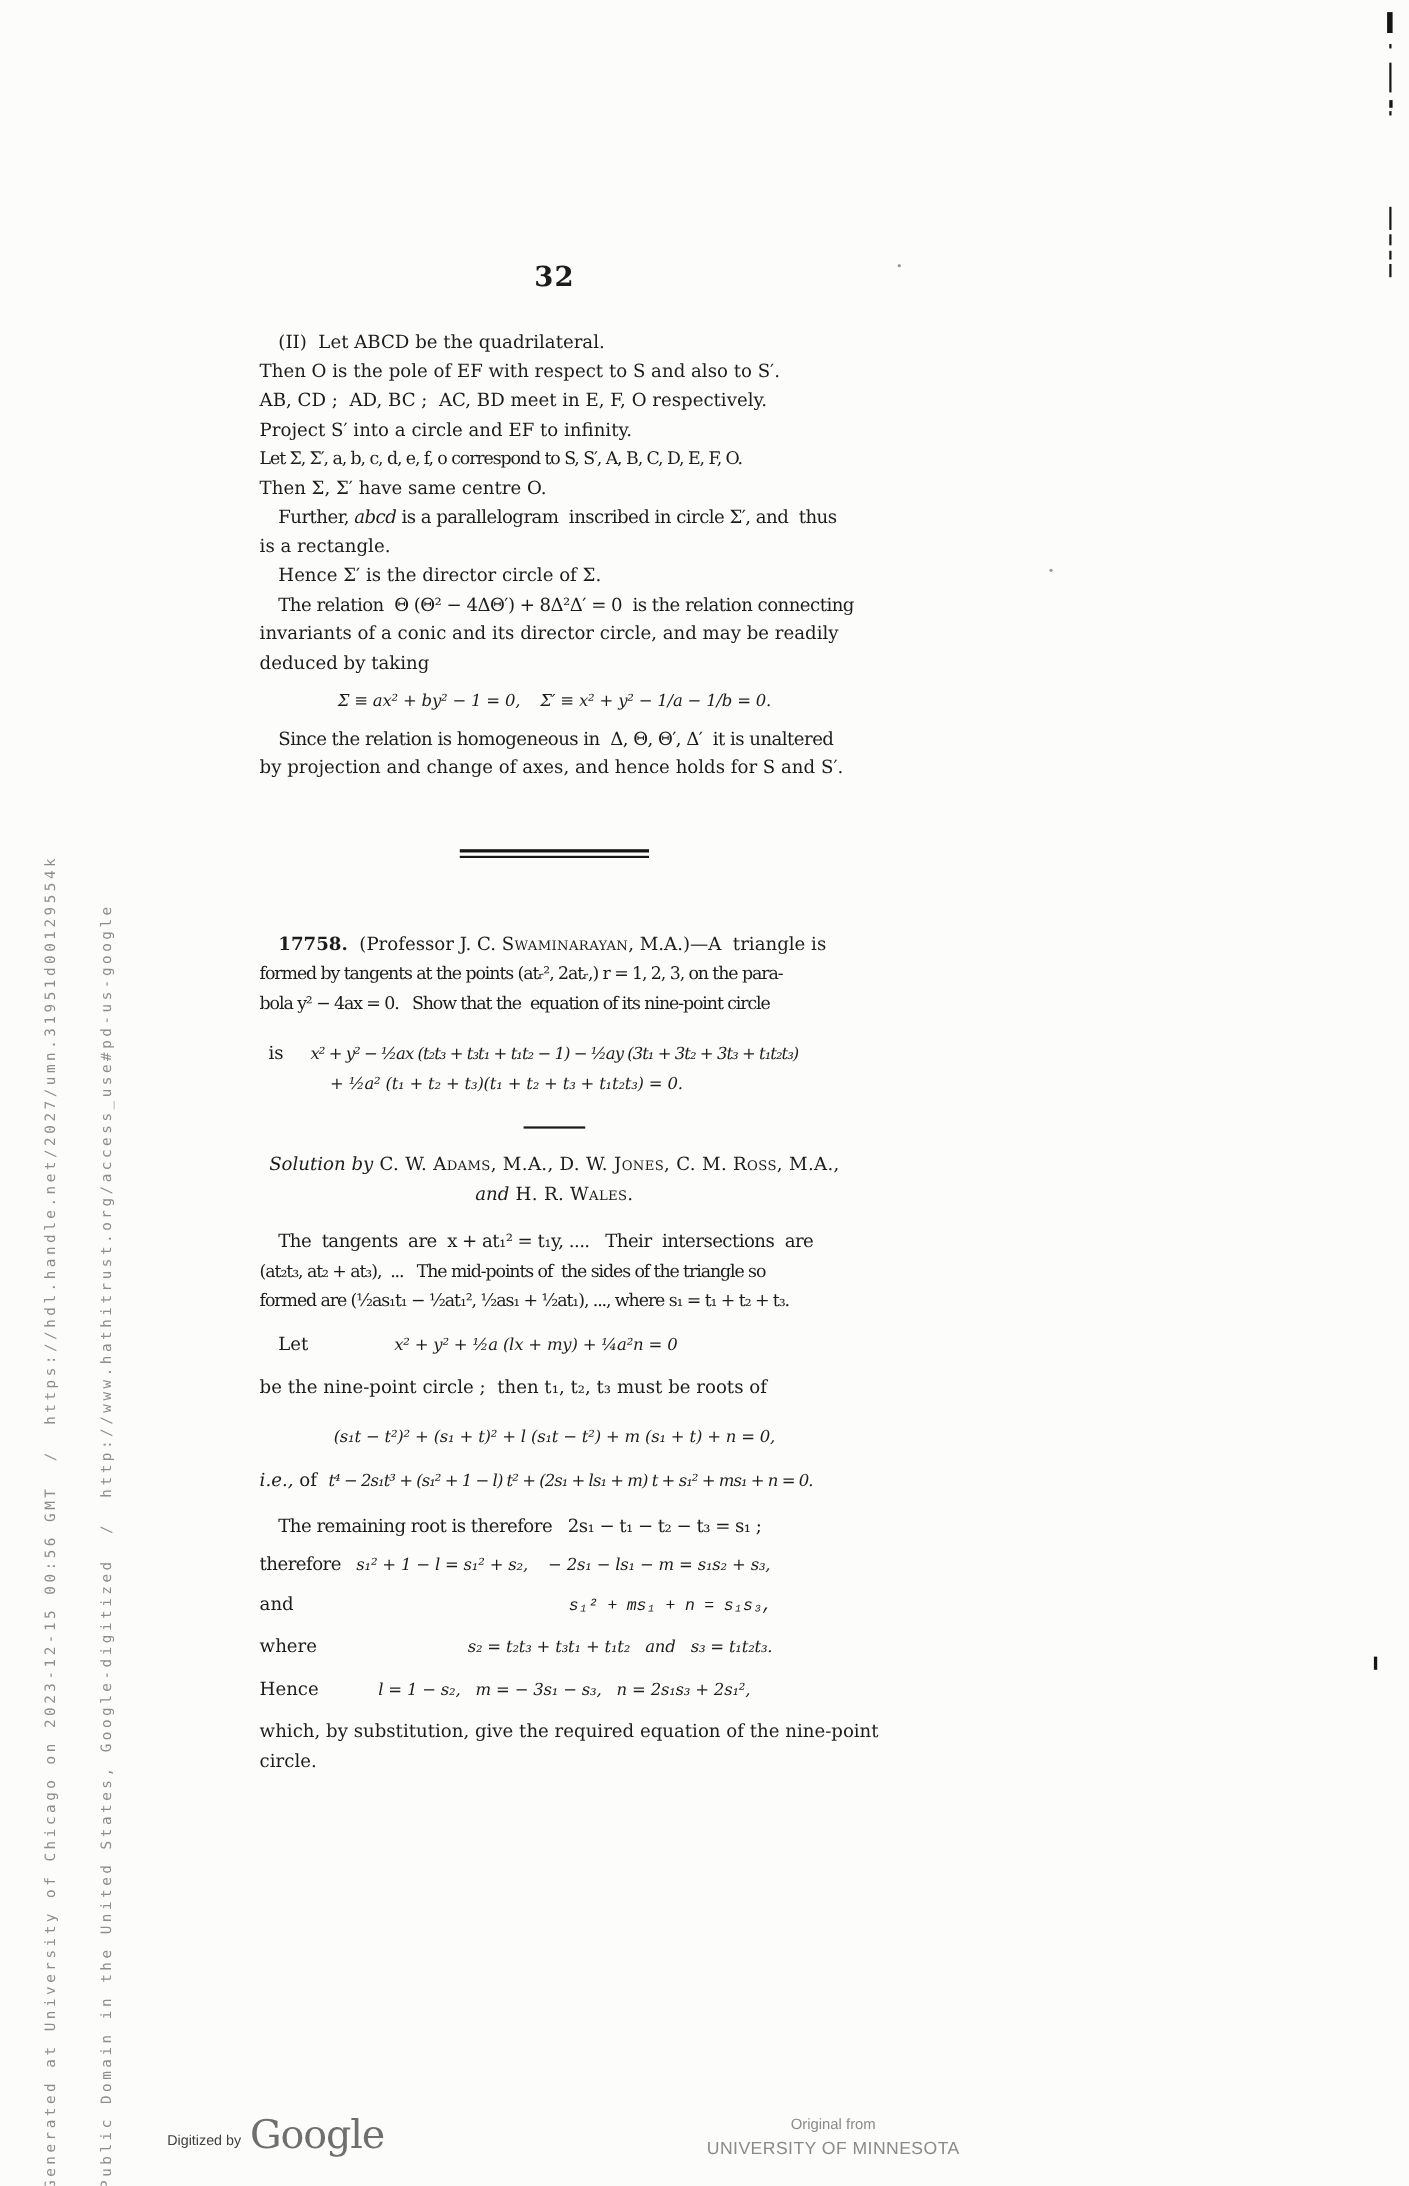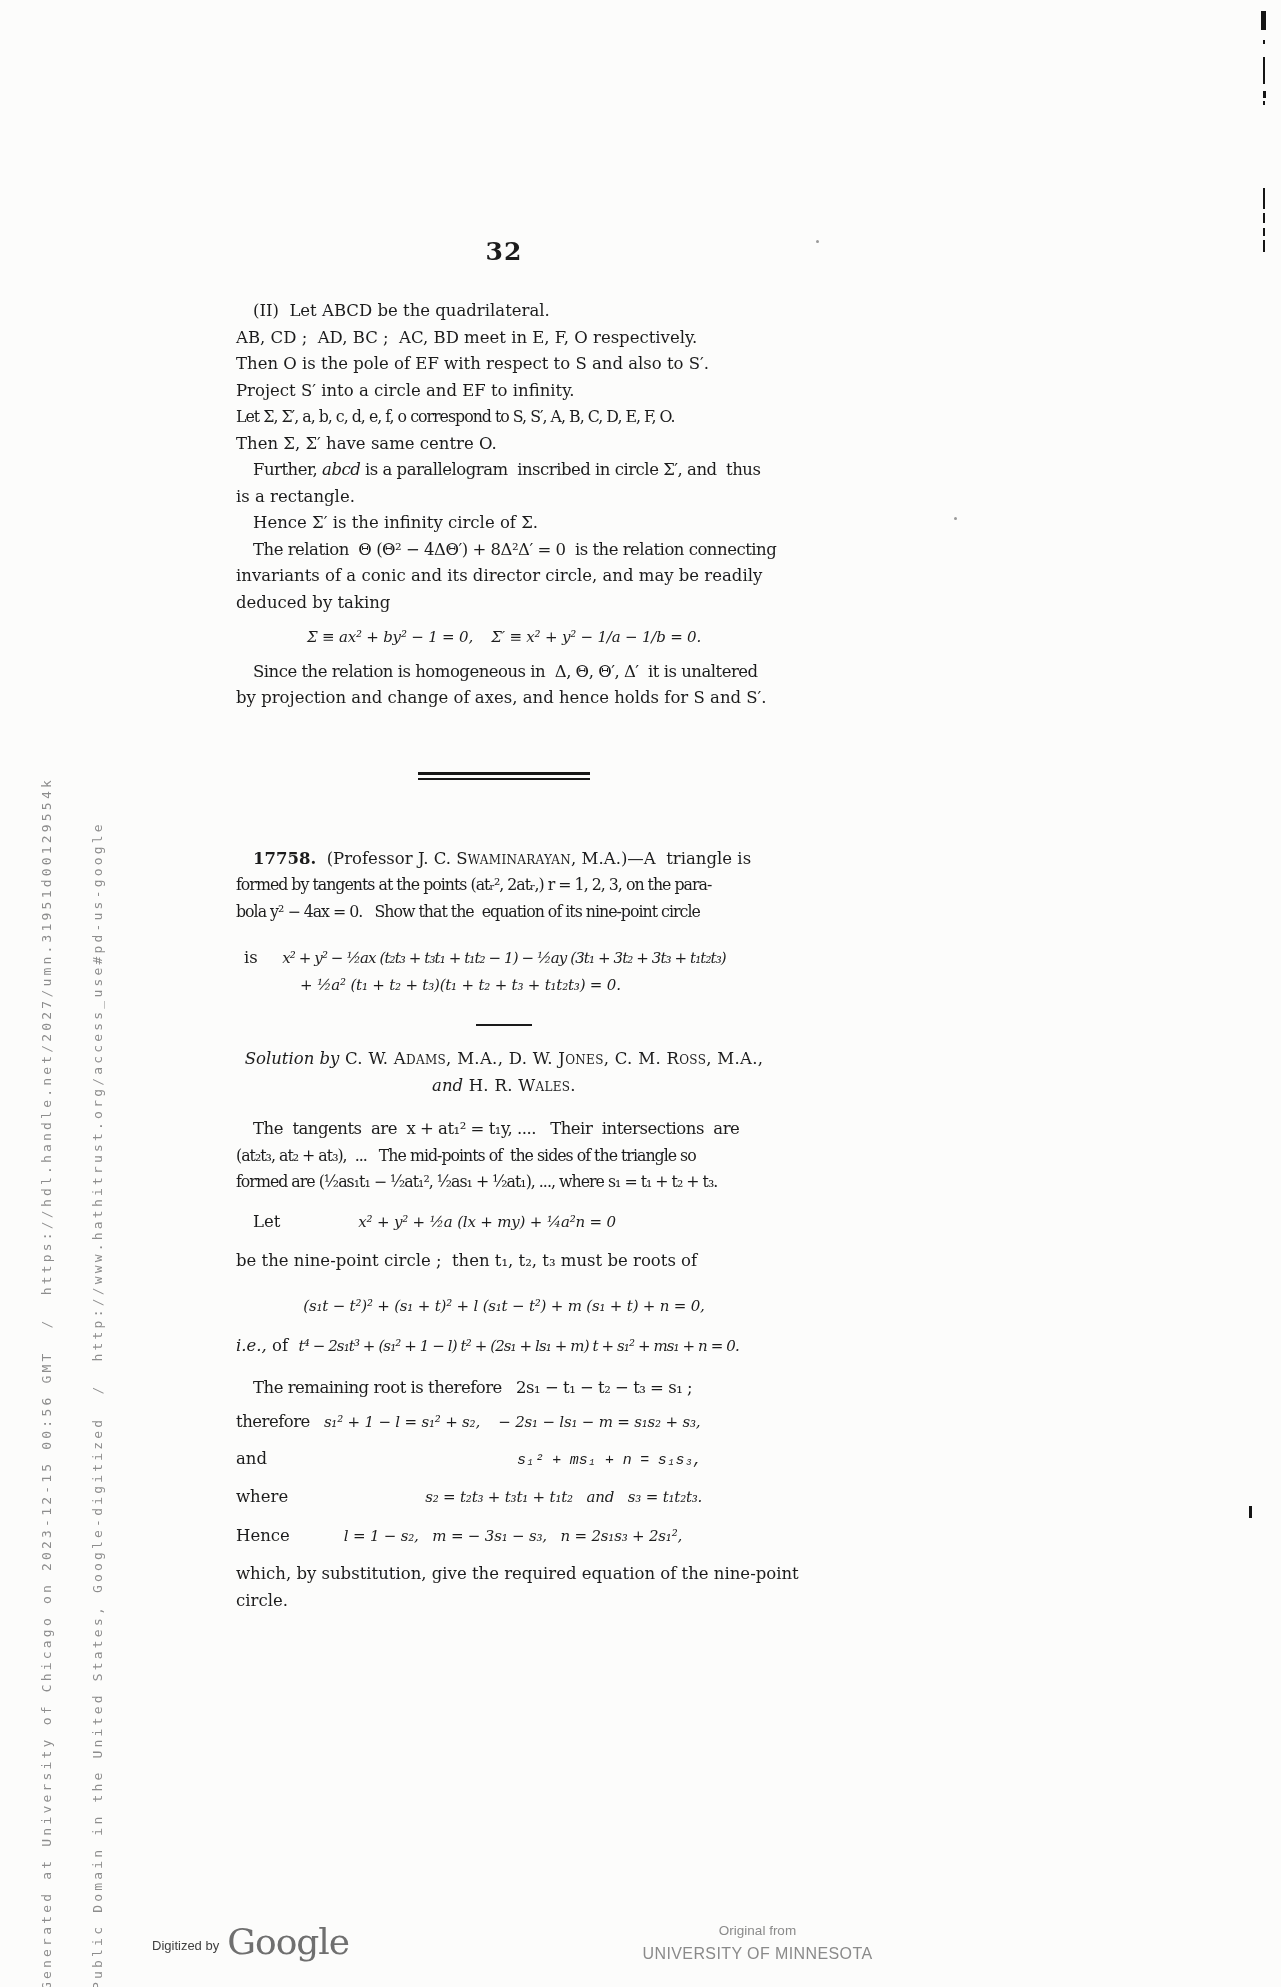--- a/index.html
+++ b/index.html
@@ -79,28 +79,28 @@
 <div class="watermark">
   <div>Generated at University of Chicago on 2023-12-15 00:56 GMT  /  https://hdl.handle.net/2027/umn.31951d00129554k</div>
   <div>Public Domain in the United States, Google-digitized  /  http://www.hathitrust.org/access_use#pd-us-google</div>
 </div>
 
 <div class="pageno">32</div>
 
 <div class="content">
 
   <div class="line ind">(II)  Let ABCD be the quadrilateral.</div>
+  <div class="line">Then O is the pole of EF with respect to S and also to S′.</div>
   <div class="line">AB, CD ;  AD, BC ;  AC, BD meet in E, F, O respectively.</div>
-  <div class="line">Then O is the pole of EF with respect to S and also to S′.</div>
   <div class="line">Project S′ into a circle and EF to infinity.</div>
   <div class="line t2">Let Σ, Σ′, a, b, c, d, e, f, o correspond to S, S′, A, B, C, D, E, F, O.</div>
   <div class="line">Then Σ, Σ′ have same centre O.</div>
   <div class="line ind t1"><span>Further, </span><span class="it">abcd</span><span> is a parallelogram  inscribed in circle Σ′, and  thus</span></div>
   <div class="line">is a rectangle.</div>
-  <div class="line ind">Hence Σ′ is the infinity circle of Σ.</div>
+  <div class="line ind">Hence Σ′ is the director circle of Σ.</div>
   <div class="line ind t1">The relation  Θ (Θ² − 4ΔΘ′) + 8Δ²Δ′ = 0  is the relation connecting</div>
   <div class="line">invariants of a conic and its director circle, and may be readily</div>
   <div class="line">deduced by taking</div>
   <div class="line center disp eq">Σ ≡ ax² + by² − 1 = 0,    Σ′ ≡ x² + y² − 1/a − 1/b = 0.</div>
   <div class="line ind t1">Since the relation is homogeneous in  Δ, Θ, Θ′, Δ′  it is unaltered</div>
   <div class="line">by projection and change of axes, and hence holds for S and S′.</div>
 
   <div class="rule-double"></div>
 
   <div class="prob-block">

